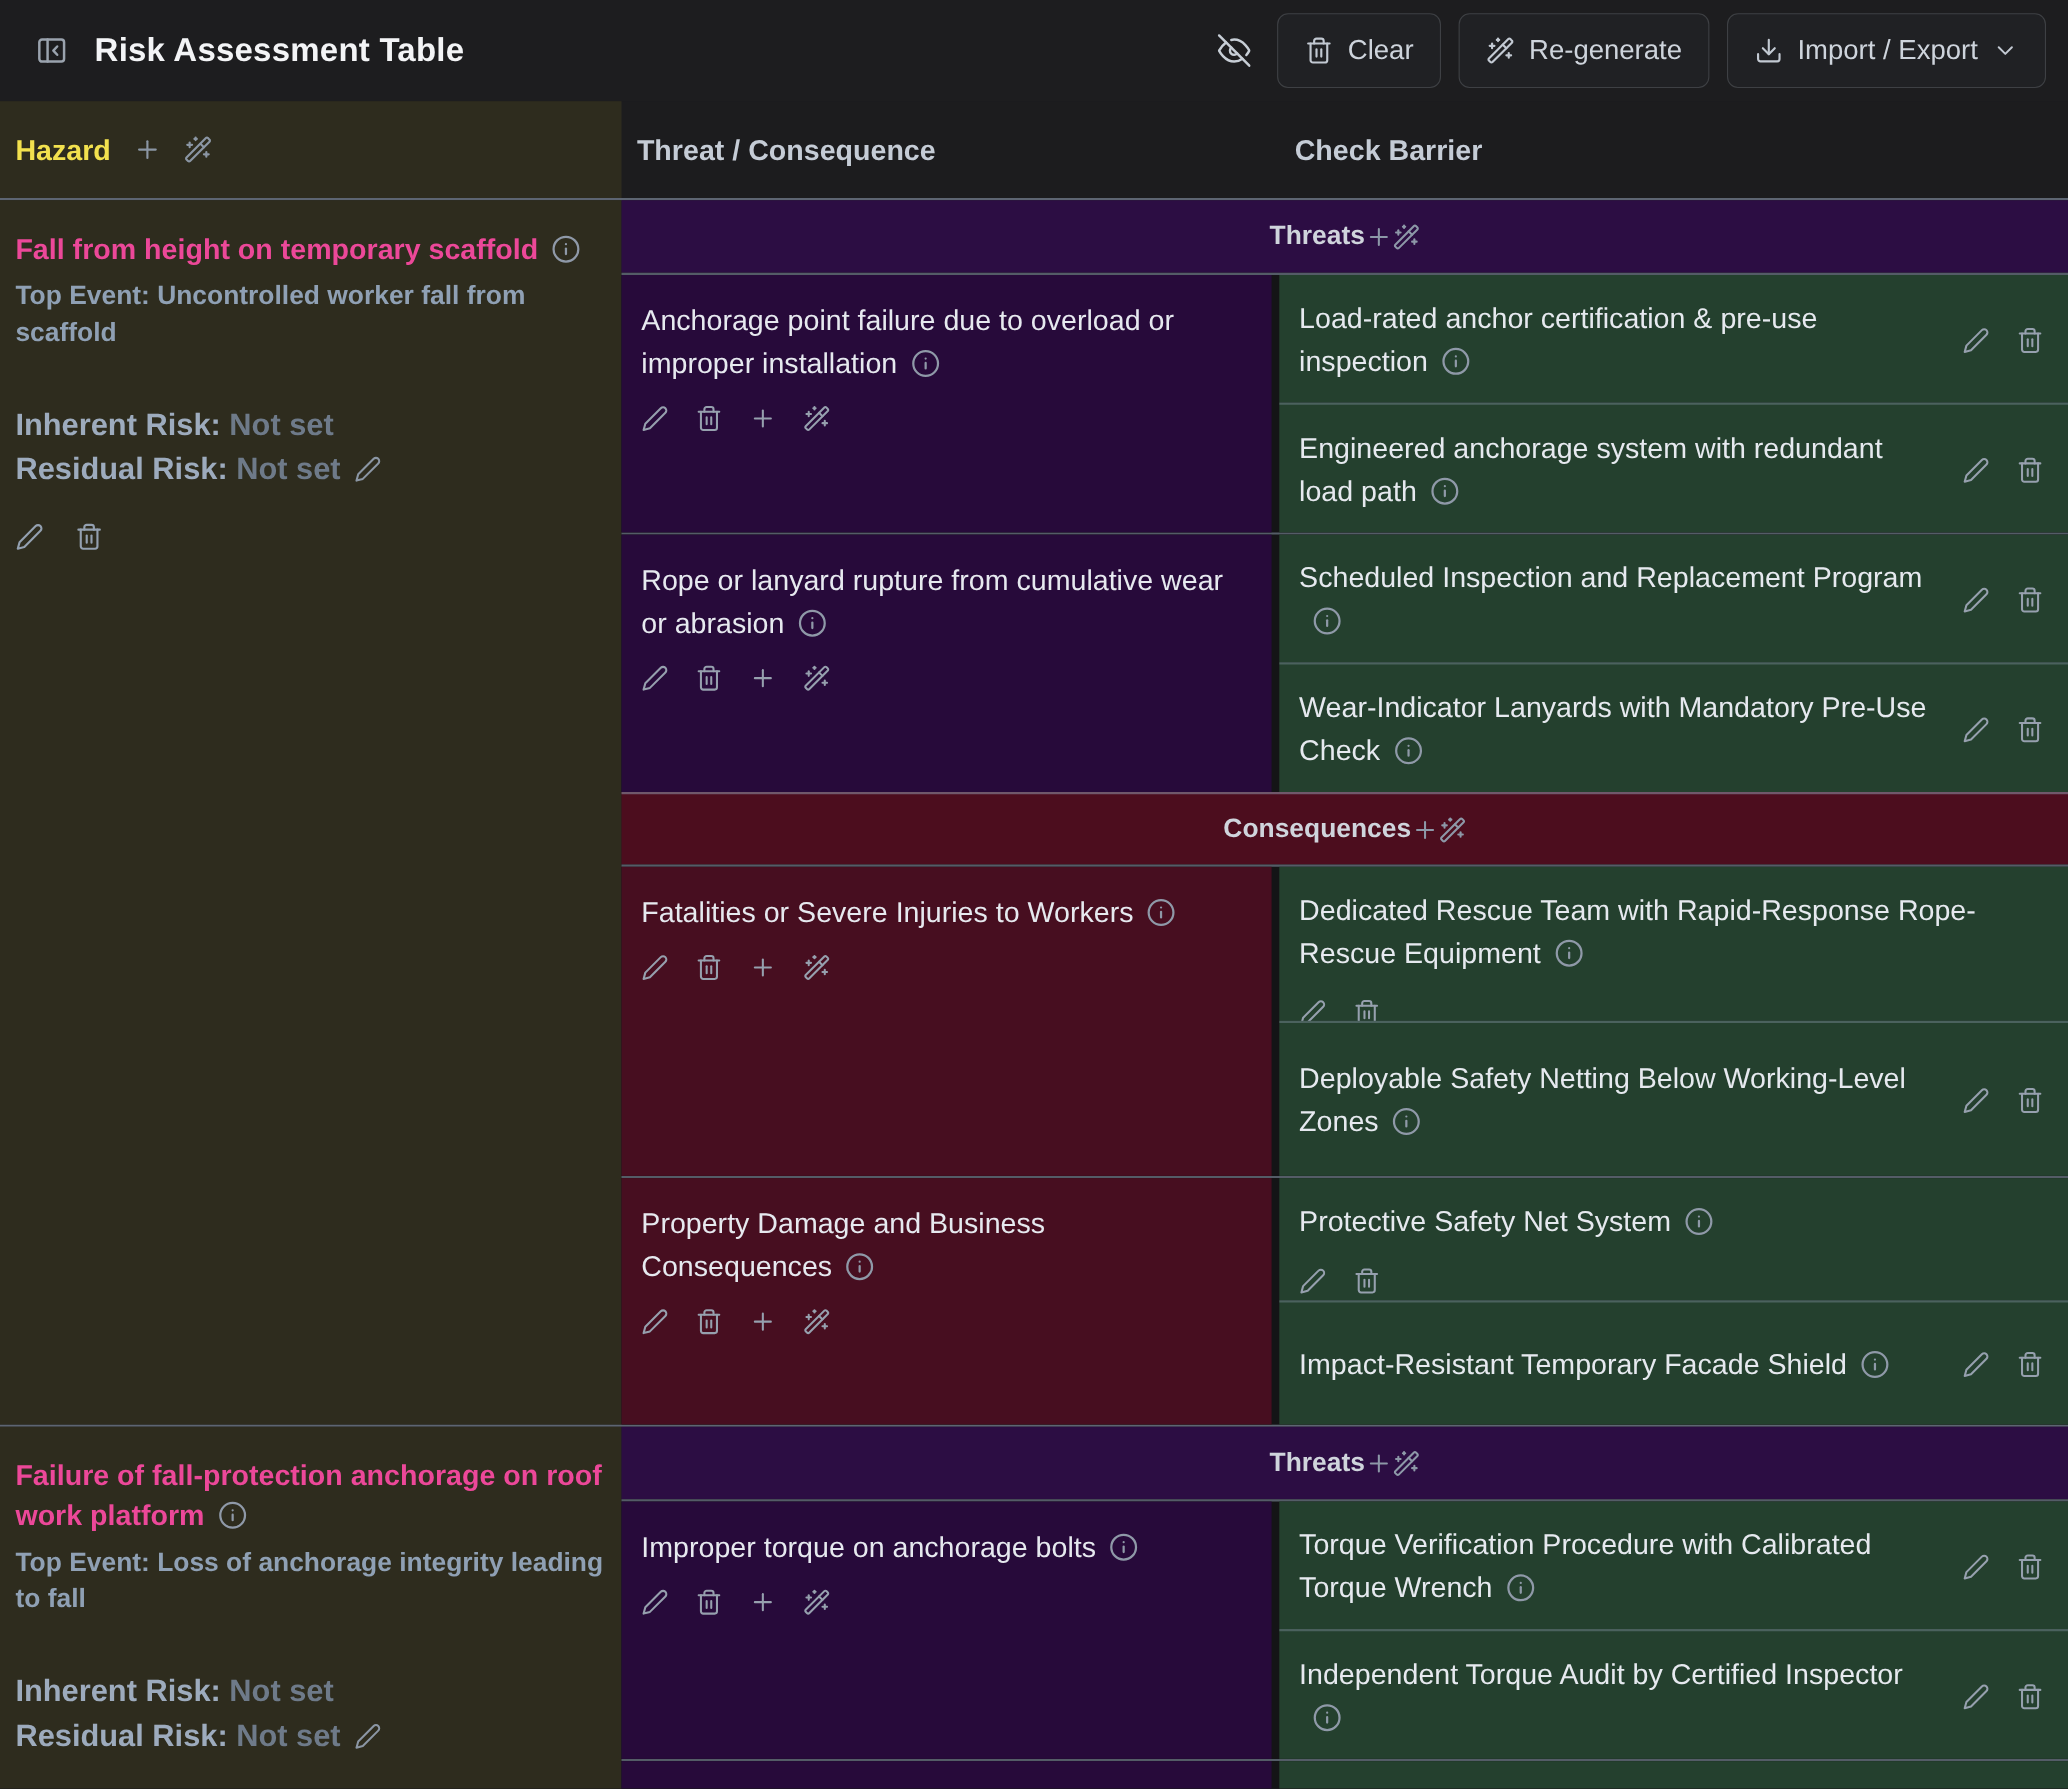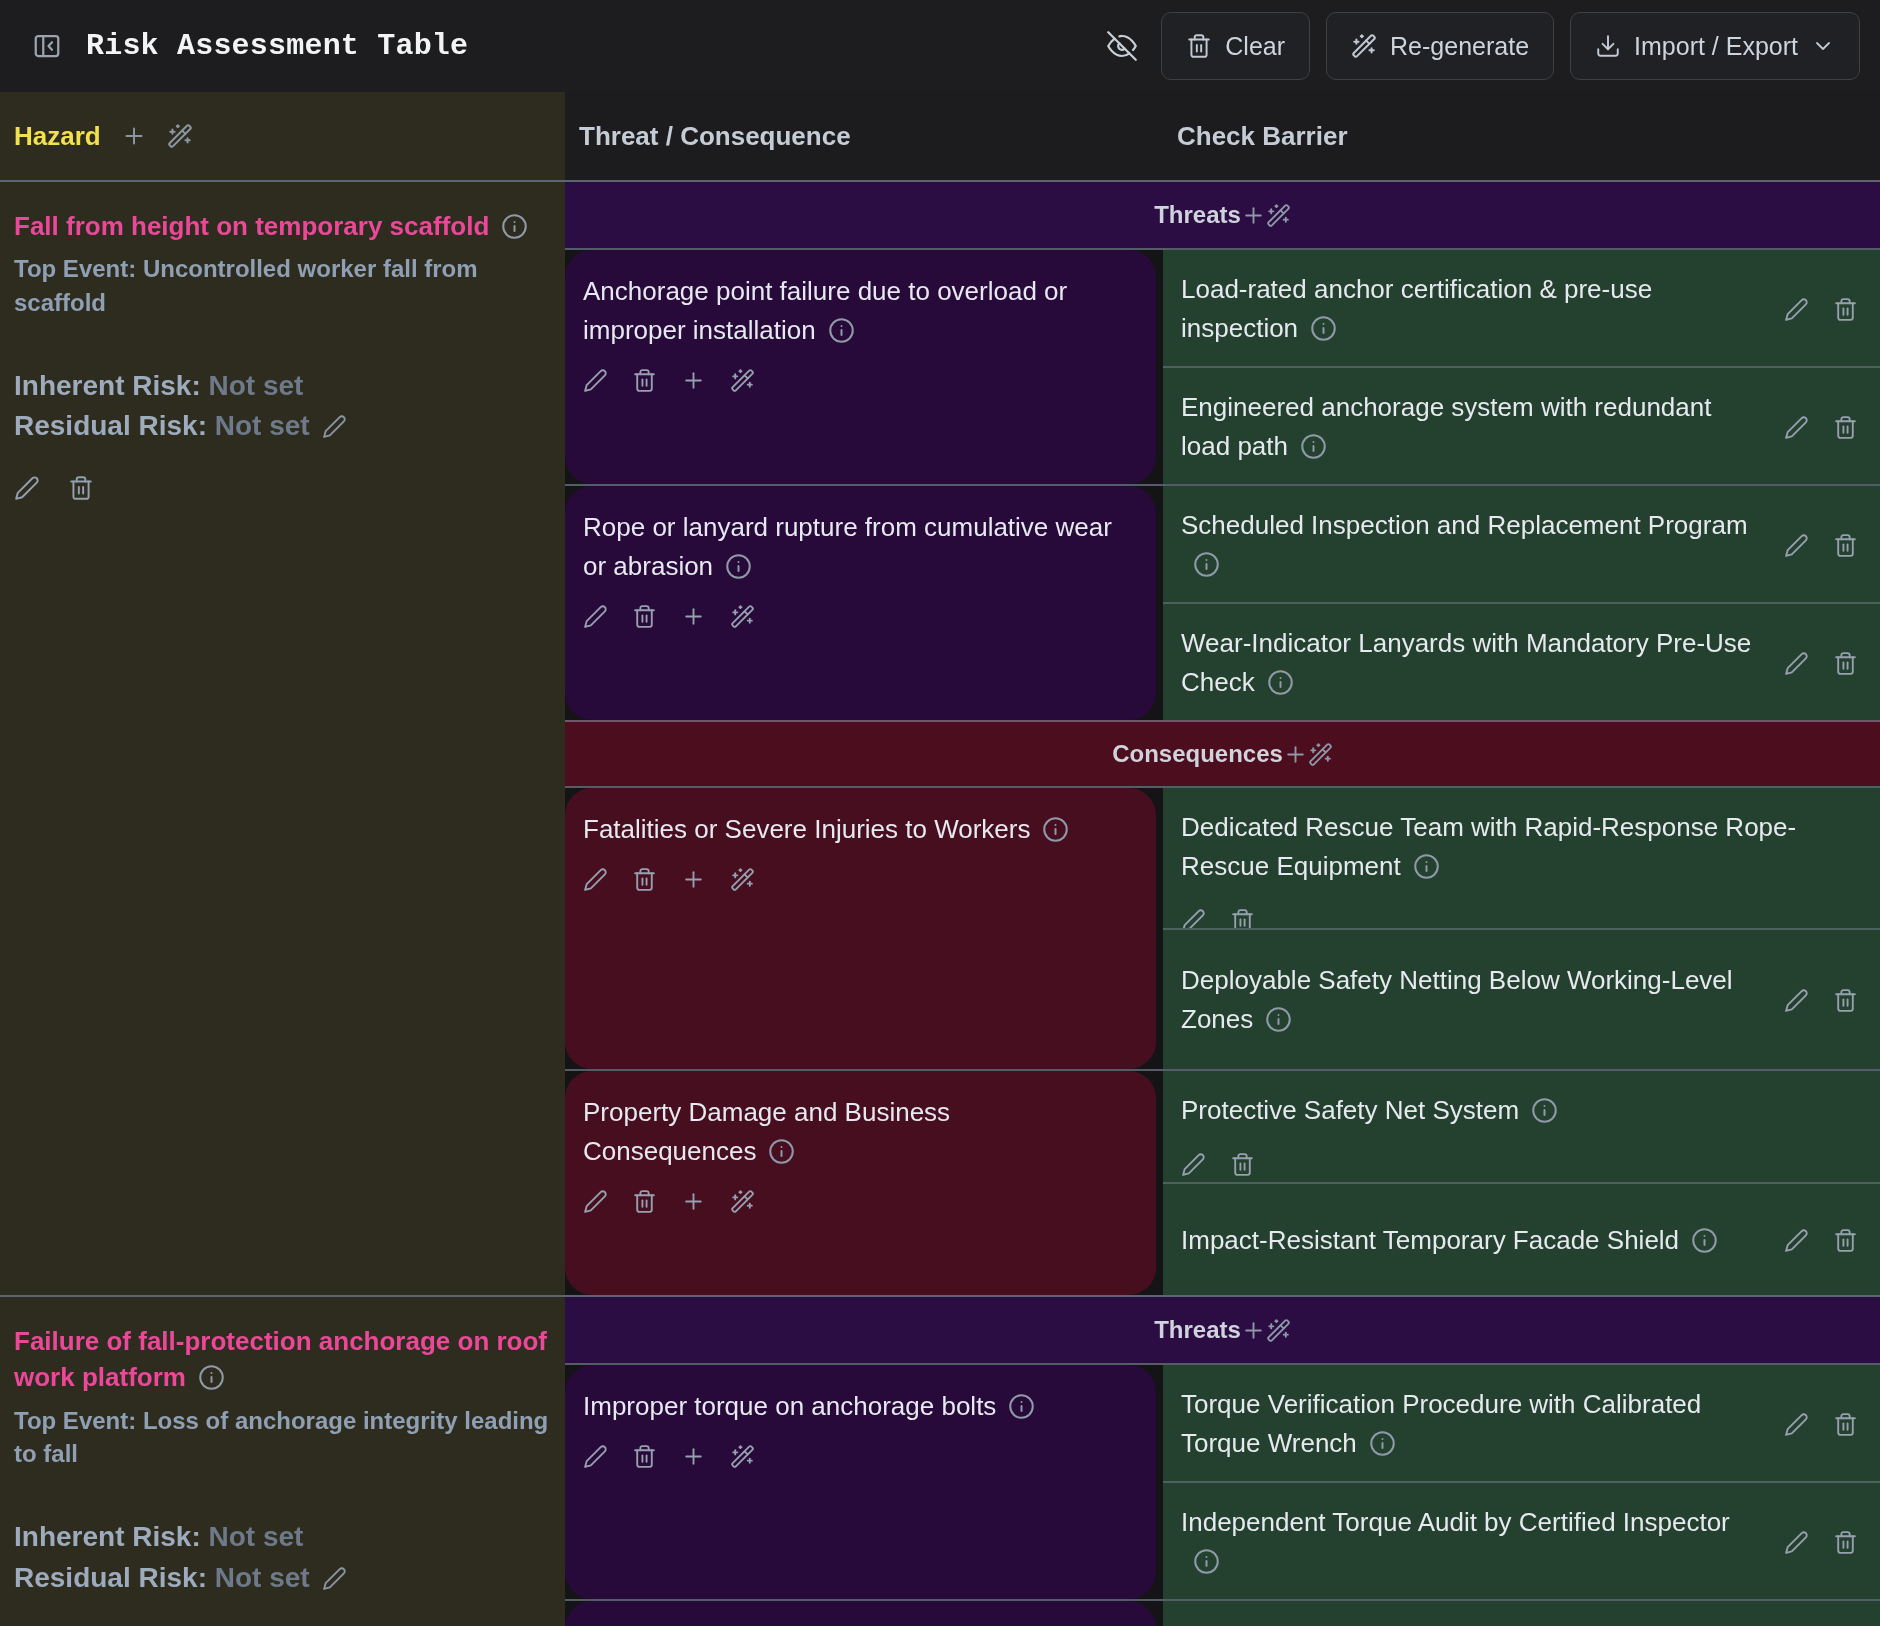--- a/index.html
+++ b/index.html
@@ -9,21 +9,21 @@
     font-family:"Liberation Sans", sans-serif;
     color:#e6e9ef;
     -webkit-font-smoothing:antialiased;
   }
   svg { display:block; }
   .ic { stroke:currentColor; fill:none; stroke-width:1.8; stroke-linecap:round; stroke-linejoin:round; }
 
   
   .topbar { height:92px; display:flex; align-items:center; padding:0 20px; background:#1d1d1f; }
   .panel-toggle { color:#9aa3ae; margin-left:12px; cursor:pointer; }
-  .app-title { font-size:30px; font-weight:700; color:#f3f4f6; margin-left:24px; letter-spacing:.2px;font-family:Liberation Mono, monospace; }
+  .app-title { font-size:30px; font-weight:700; color:#f3f4f6; margin-left:24px; letter-spacing:.2px; }
   .topbar-actions { margin-left:auto; display:flex; align-items:center; gap:16px; }
   .icon-btn { color:#c7ced6; padding:8px; cursor:pointer; }
   .btn {
     display:flex; align-items:center; gap:13px; height:68px; padding:0 24px;
     border:1px solid #3e4044; border-radius:10px; background:#202124;
     color:#ced4dc; font-size:25px; cursor:pointer; white-space:nowrap;
   }
   .btn .ic { color:#c2c9d2; }
 
   
@@ -49,21 +49,21 @@
 
   .right-col > * + * { border-top:2px solid rgba(148,163,184,0.5); }
 
   .band { height:66px; display:flex; align-items:center; justify-content:center; 
           font-size:24px; font-weight:600; color:#cfd4dc; }
   .band.threats { background:#2c0d43; }
   .band.consequences { background:#4c0d1e; }
   .band .ic { color:#8d98a8; cursor:pointer; }
 
   .group { display:grid; grid-template-columns:591px 1fr; column-gap:7px; background:#141416; }
-  .cause-cell { padding:22px 26px 20px 18px;border-radius:27px; }
+  .cause-cell { padding:22px 26px 20px 18px; }
   .cause-cell.threat { background:#270a3a; }
   .cause-cell.consequence { background:#470e20; }
   .cell-text { font-size:26px; line-height:1.5; color:#e6e9ef; }
   .cell-actions { display:flex; gap:24px; margin-top:18px; color:#96a0ae; }
   .cell-actions .ic { cursor:pointer; }
 
   .barrier-stack { display:flex; flex-direction:column; }
   .barrier { background:#24402e; flex:1; min-height:100px; padding:20px 22px 18px 18px; }
   .barrier + .barrier { border-top:2px solid rgba(148,163,184,0.35); }
   .barrier.icons-right { display:grid; grid-template-columns:1fr auto; align-items:center; column-gap:20px; }

